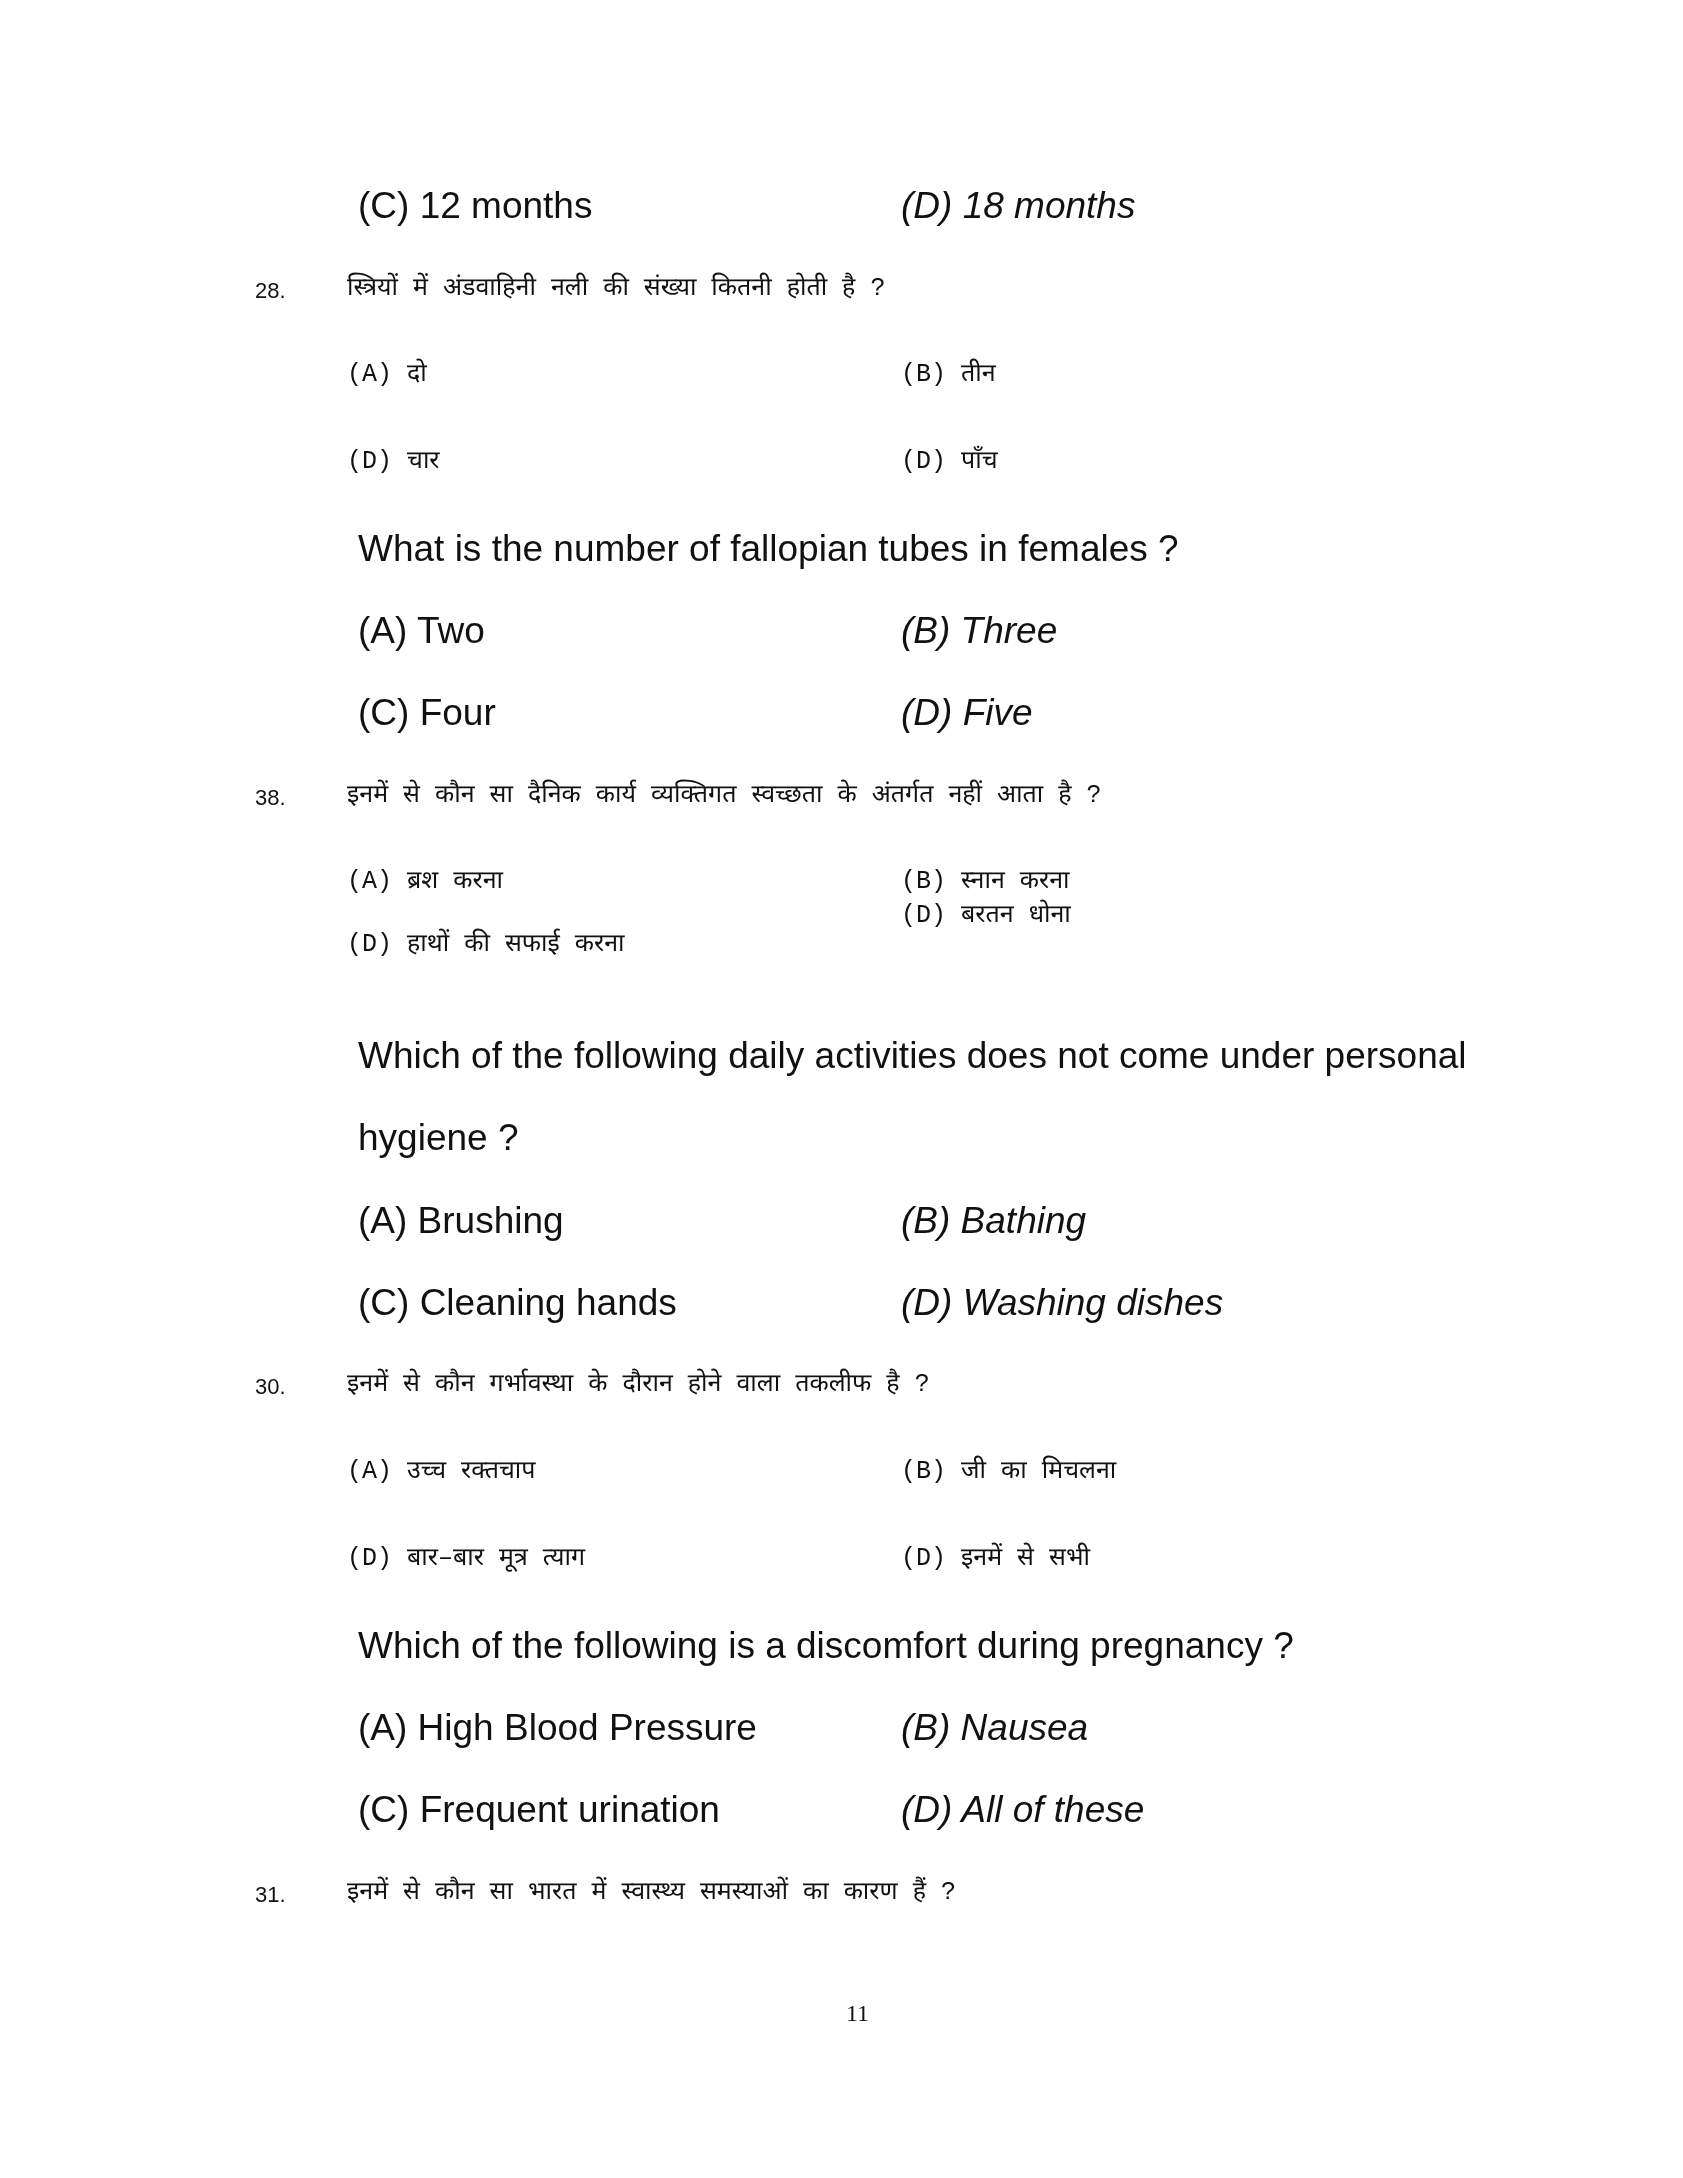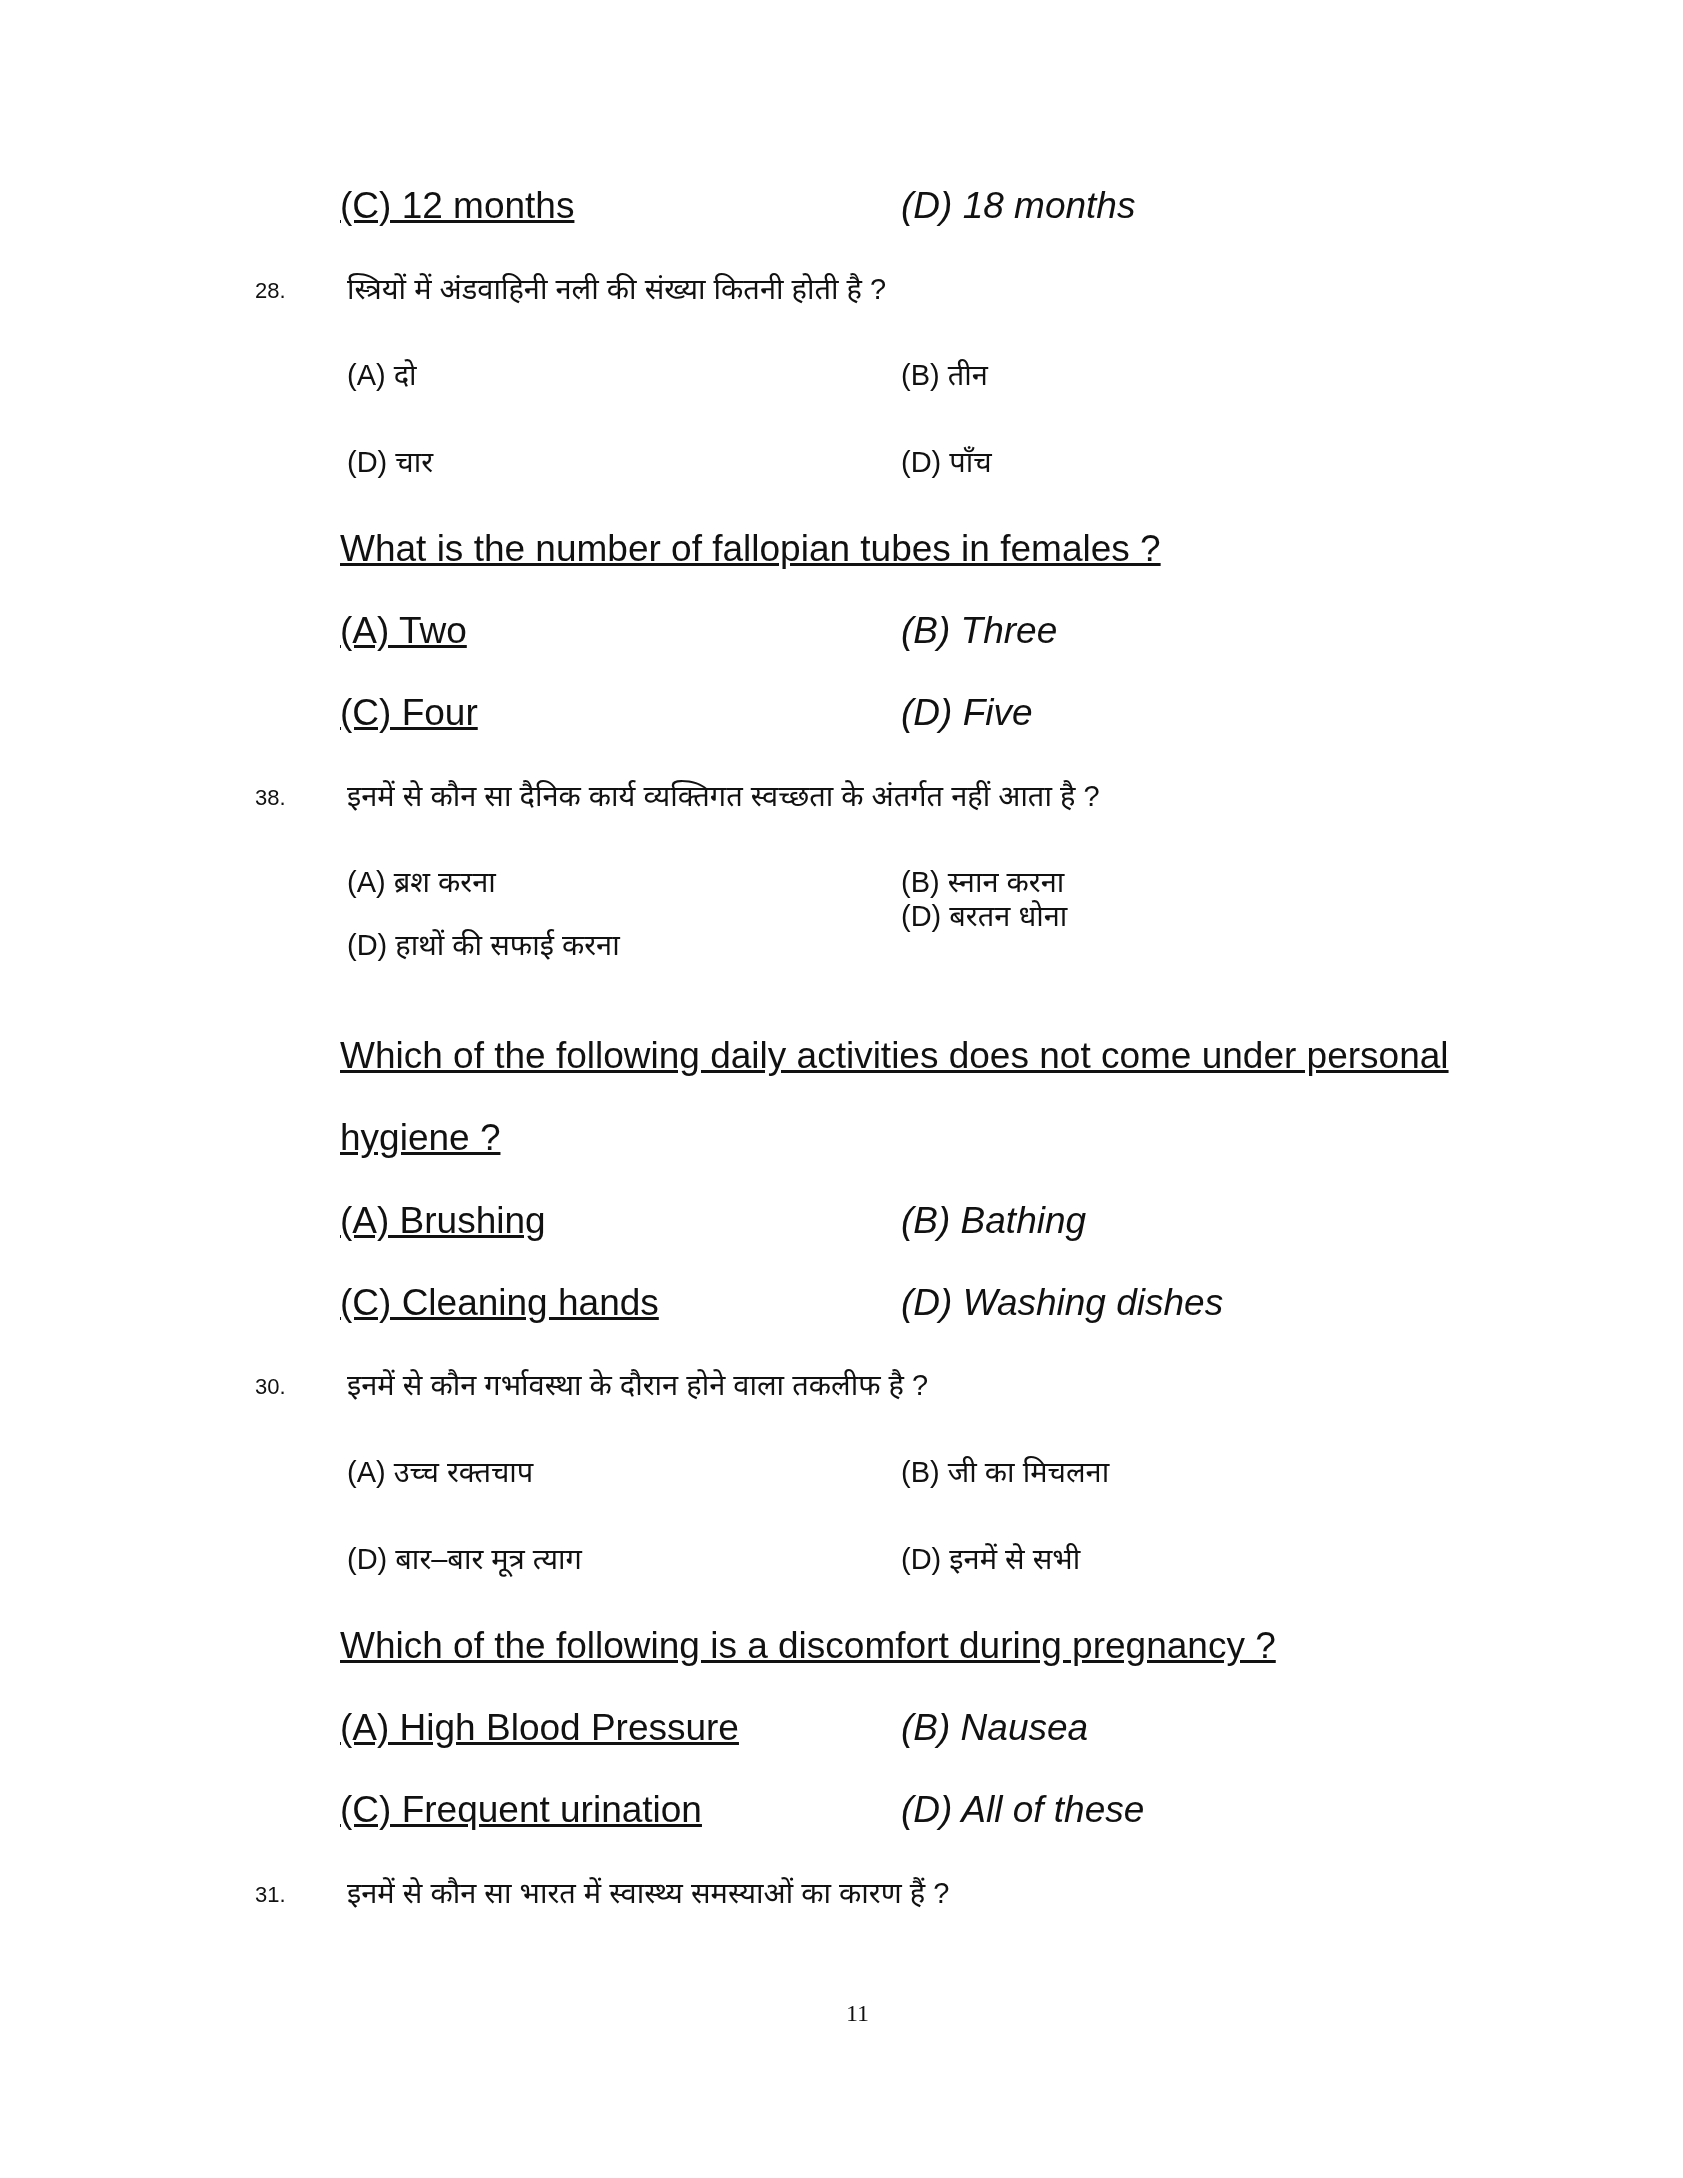--- a/index.html
+++ b/index.html
@@ -1,22 +1,22 @@
 <!DOCTYPE html>
 <html><head>
 <meta charset="utf-8">
 <style>
   html, body { margin:0; padding:0; background:#fff; }
   body { width:1683px; height:2178px; position:relative; overflow:hidden; color:#111;
          font-family: "Liberation Sans", "DejaVu Sans", sans-serif; }
   .line { position:absolute; white-space:nowrap; height:48px; line-height:48px; }
   .en { font-size:37px; }
-  .hi { font-size:29px; font-family: Liberation Sans, sans-serif; }
+  .hi { font-size:25px; font-family: Liberation Mono, monospace; }
   .qnum { position:absolute; font-size:22px; line-height:48px; height:48px; left:255px; }
-  .col-l { left:340px;text-decoration:underline; }
+  .col-l { left:358px; }
   .col-r { left:901px;font-style:italic; }
   .hl { left:347px; }
   .hr { left:901px; }
   .pagenum { position:absolute; left:846px; top:2000px; font-size:24px;
              font-family: "Liberation Serif", serif; }
 </style>
 </head>
 <body>
 
 <div class="line en col-l" style="top:182px">(C) 12 months</div>

